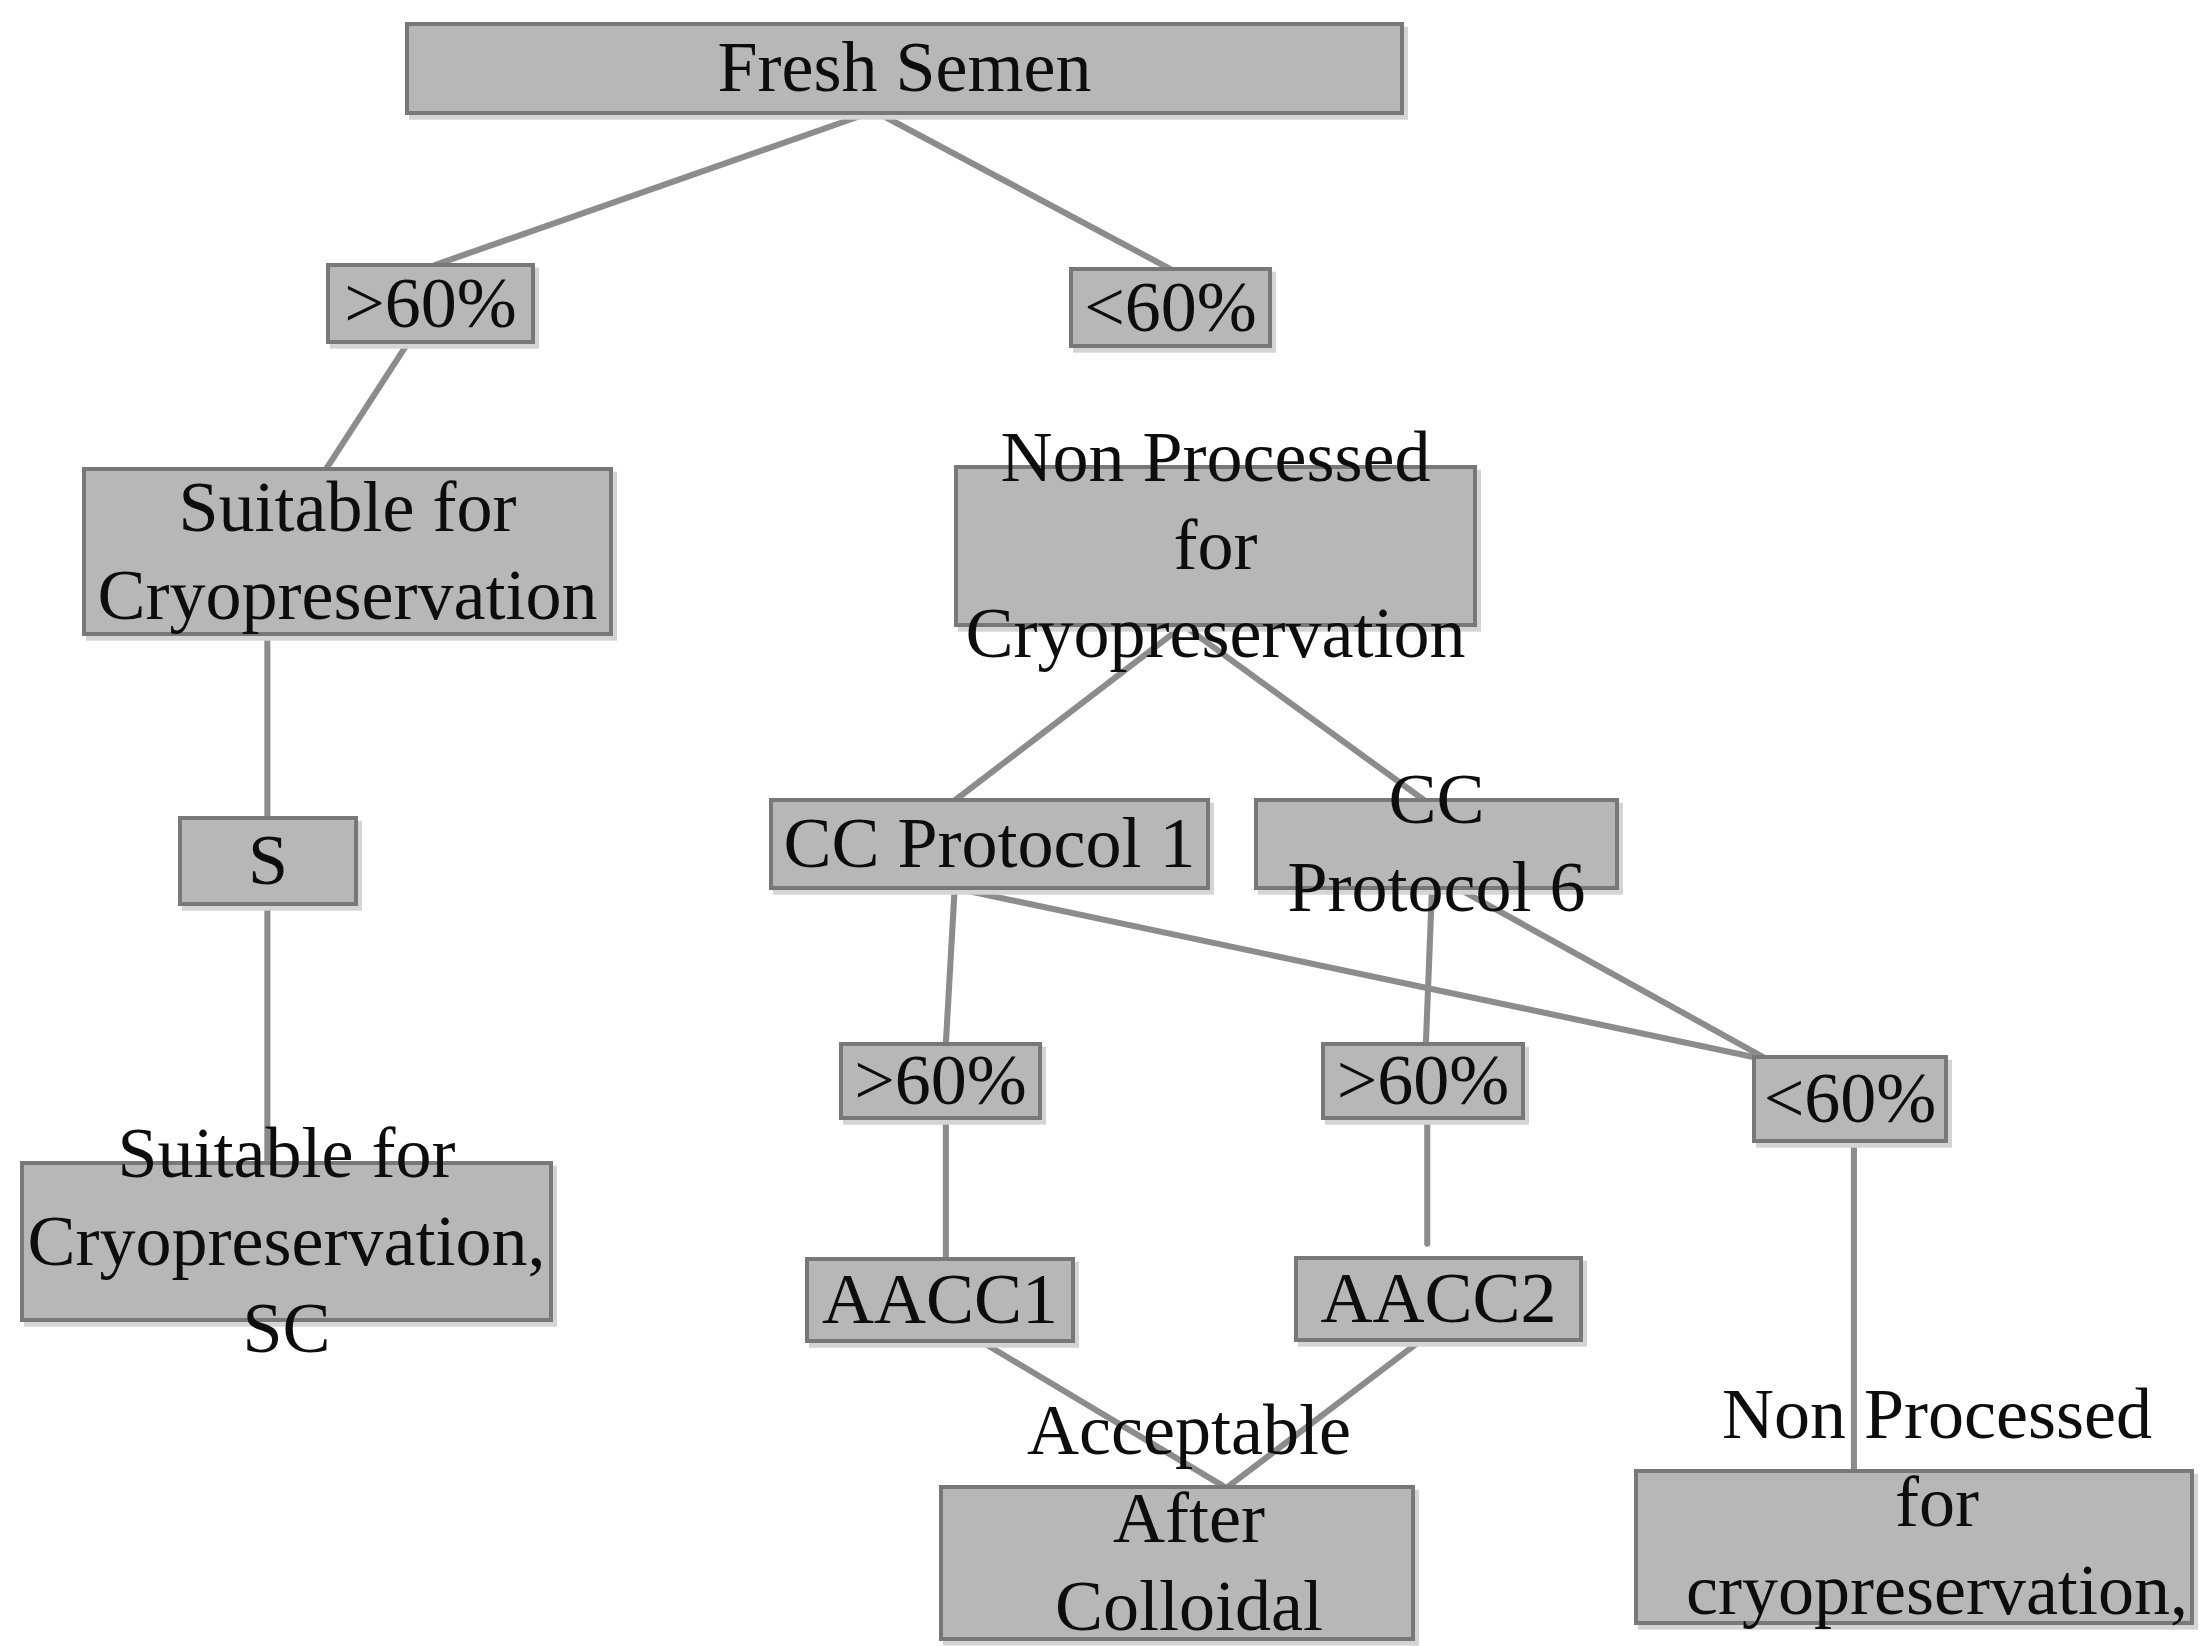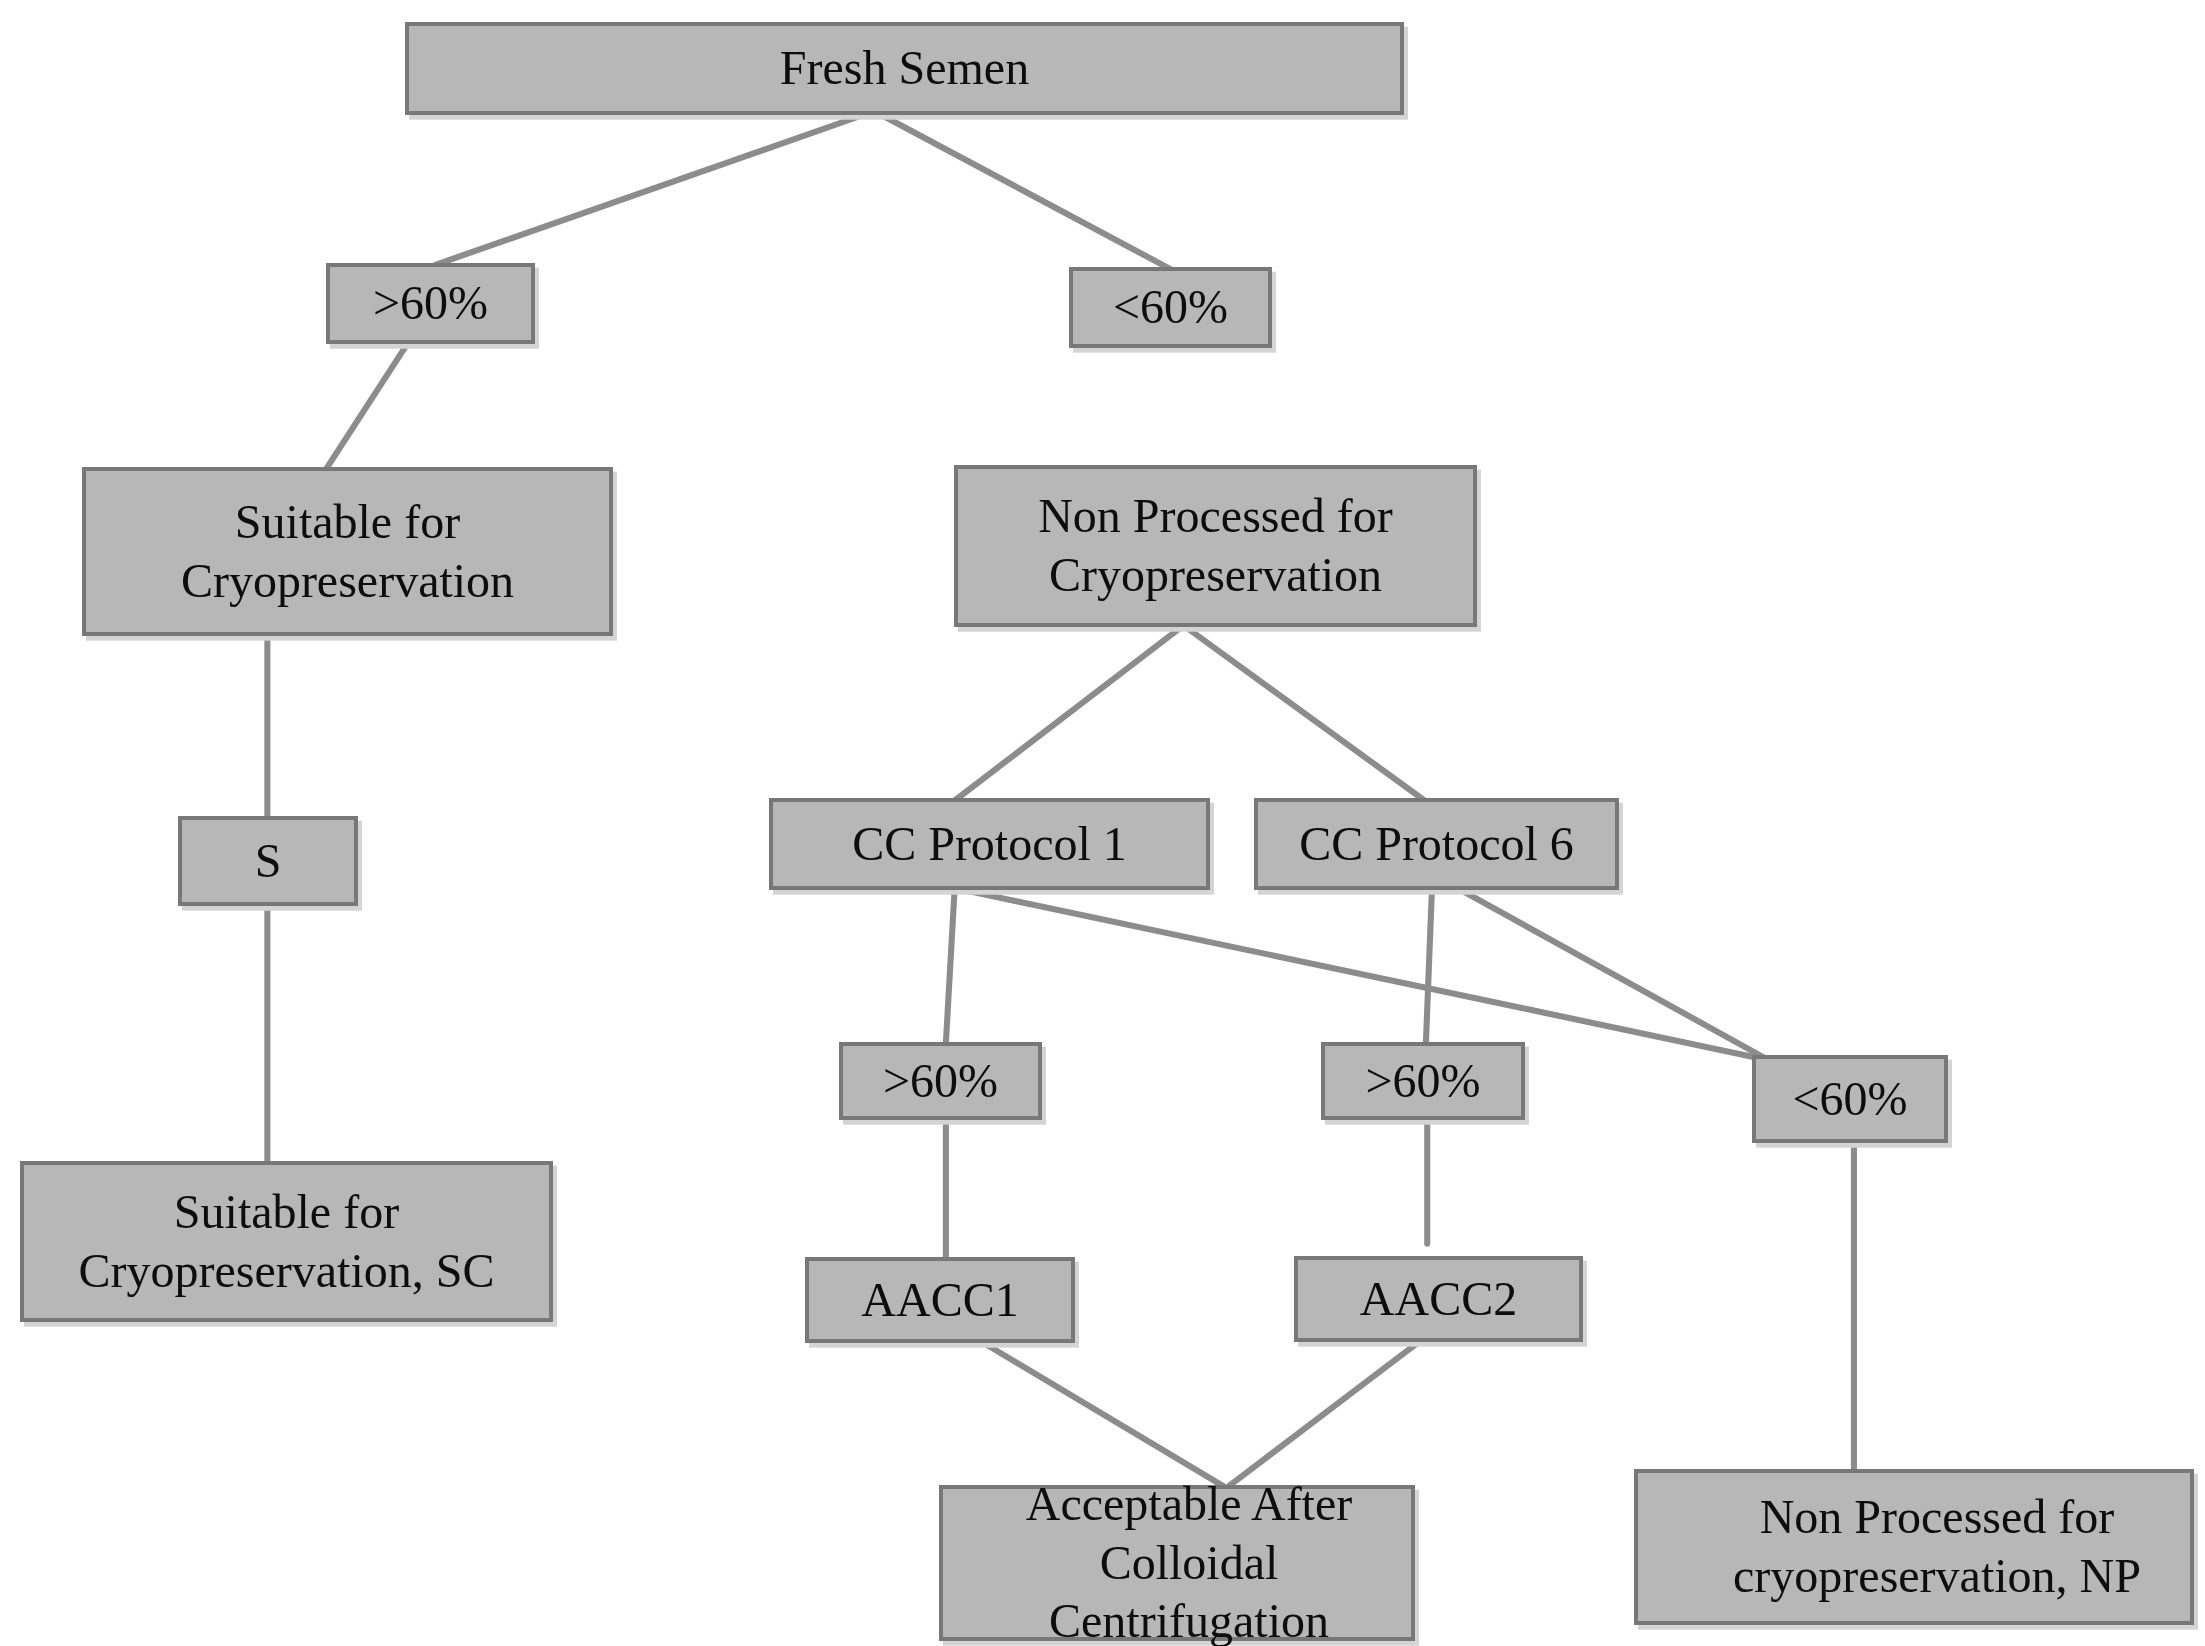--- a/index.html
+++ b/index.html
@@ -27,21 +27,21 @@
     position: absolute;
     box-sizing: border-box;
     background: #b7b7b7;
     border: 4.7px solid #787878;
     box-shadow: 4px 4.7px 0 #d4d4d4;
     display: flex;
     align-items: center;
     justify-content: center;
     text-align: center;
     color: #0d0d0d;
-    font-size: 48px;
+    font-size: 72px;
     line-height: 1.22;
     white-space: pre-line;
     letter-spacing: 0px;
   }
 </style>
 </head>
 <body>
 
 <div id="canvas">
 

